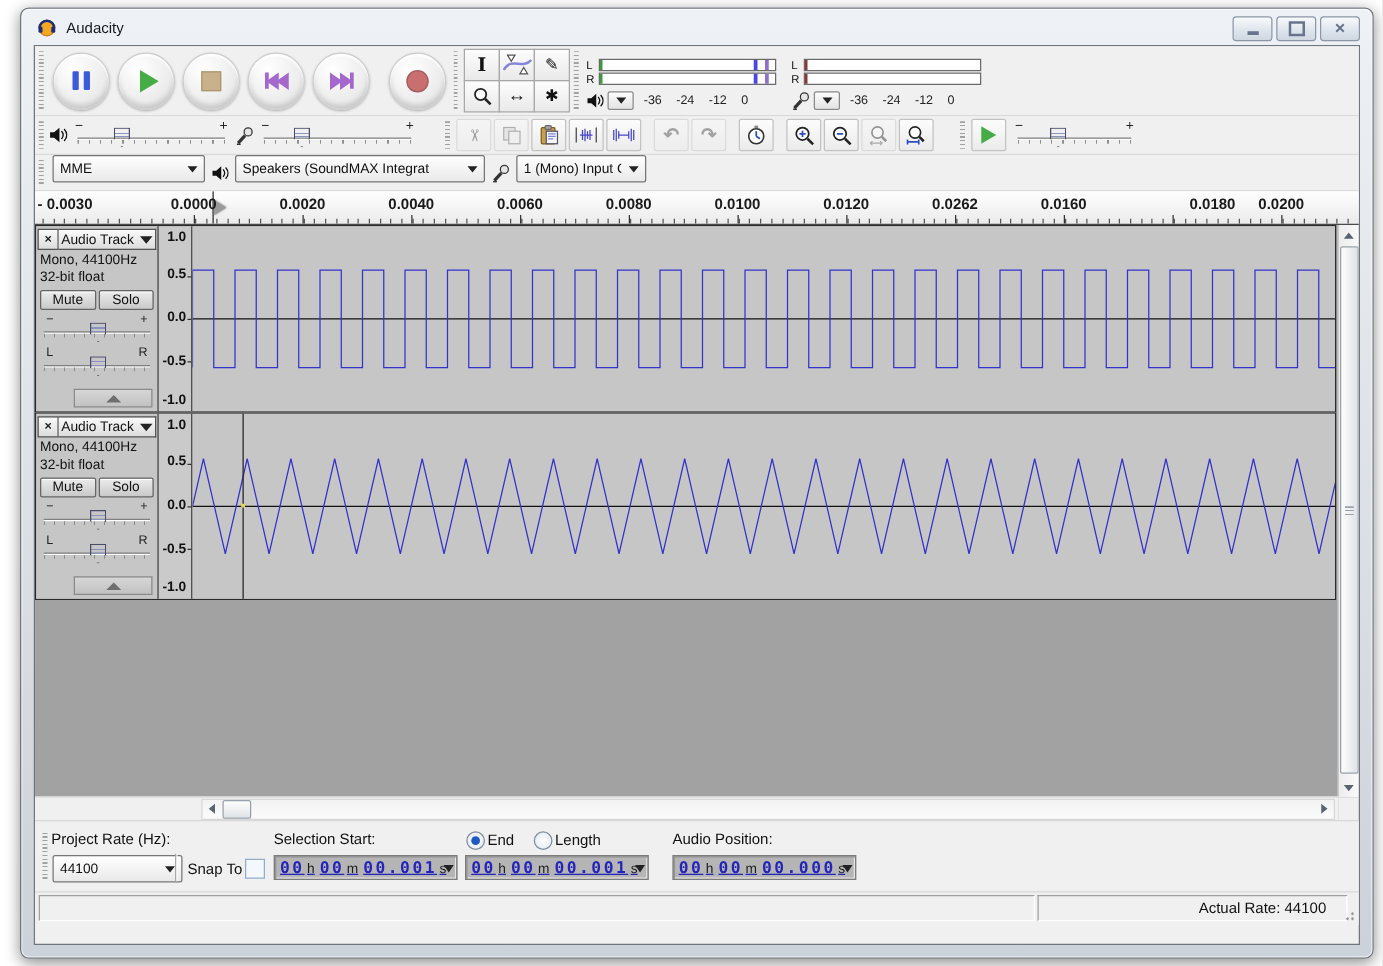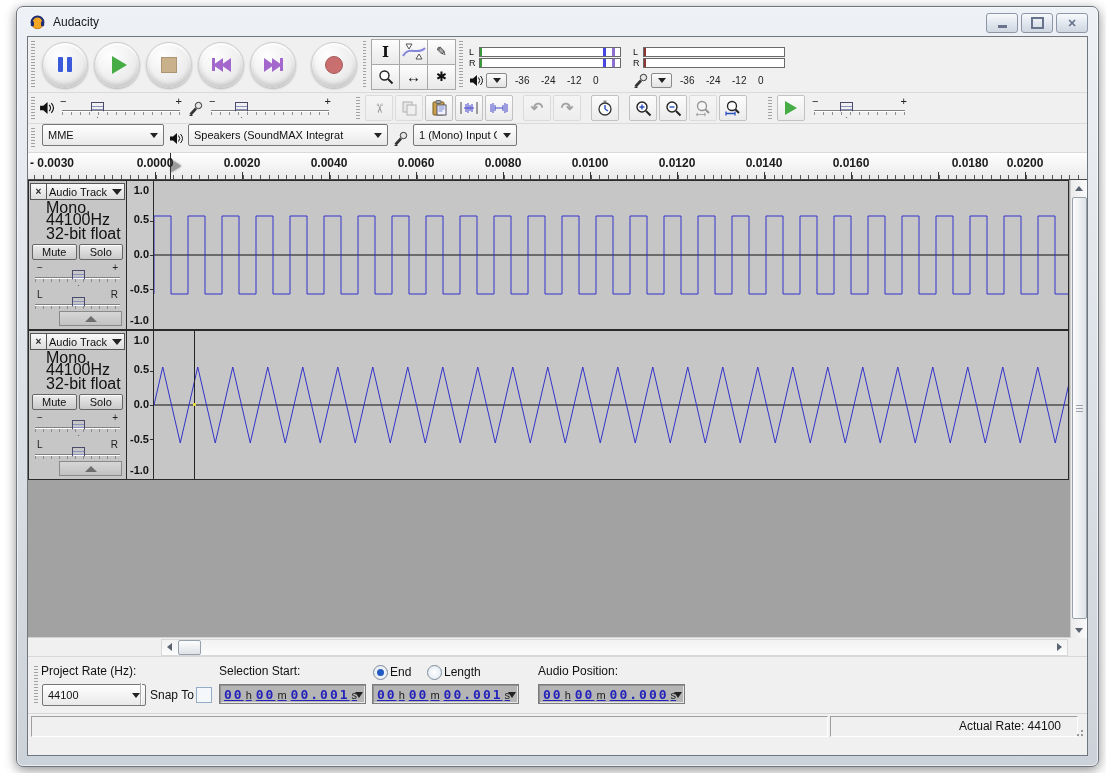--- a/index.html
+++ b/index.html
@@ -101,21 +101,21 @@
   
   .main{position:relative;height:476px;background:var(--canvas-bg);overflow:hidden;}
   .track{position:absolute;left:0;width:1041px;height:150px;display:flex;border:1px solid #2a2a2a;box-sizing:border-box;background:var(--track-bg);}
   .tctrl{width:97px;flex:0 0 auto;border-right:1px solid #2a2a2a;position:relative;background:var(--track-bg);}
   .ttop{display:flex;align-items:center;margin:2px 1px 0 1px;}
   .tclose{width:15px;height:15px;border:1px solid #555;background:linear-gradient(#fafafa,#dcdcdc);
     font-size:10px;font-weight:bold;display:flex;align-items:center;justify-content:center;color:#222;}
   .tname{flex:1;height:15px;border:1px solid #555;border-left:none;background:linear-gradient(#fafafa,#dcdcdc);
     display:flex;align-items:center;font-size:11px;padding:0 2px;color:#111;}
   .tarrow{margin-left:auto;width:0;height:0;border-top:6px solid #222;border-left:5px solid transparent;border-right:5px solid transparent;}
-  .tinfo{font-size:16px;color:#111;margin:2px 0 0 17px;line-height:12px;}
+  .tinfo{font-size:11px;color:#111;margin:2px 0 0 3px;line-height:12px;}
   .tbtns{display:flex;margin:4px 2px 0 2px;}
   .tbtn2{flex:1;height:14px;border:1px solid #666;border-radius:2px;margin:0 1px;
     background:linear-gradient(#e9e9e9,#cwcfcf,#c9c9c9);background:linear-gradient(#ececec,#c9c9c9);
     box-shadow:inset 0 1px 0 #fff;font-size:11px;display:flex;align-items:center;justify-content:center;color:#111;}
   .tslider{position:relative;height:24px;margin:3px 6px 0 6px;}
   .tslider .smin{position:absolute;left:2px;top:-1px;font-size:10px;color:#222;}
   .tslider .smax{position:absolute;right:2px;top:-1px;font-size:10px;color:#222;}
   .tslider .sline{position:absolute;left:0;right:0;top:14px;height:1px;background:#808080;box-shadow:0 1px 0 #fff;}
   .tslider .sticks{position:absolute;left:0;right:0;top:16px;height:3px;
     background-image:repeating-linear-gradient(to right,#8a8a8a 0 1px,transparent 1px 8px);}
@@ -521,21 +521,21 @@
       <div class="ruler-line"></div>
       <div class="ruler-tri"></div>
     <span class="ruler-label left" style="left: 2px;">- 0.0030</span>
           <span class="ruler-label" style="left: 127px;">0.0000</span>
           <span class="ruler-label" style="left: 214px;">0.0020</span>
           <span class="ruler-label" style="left: 301px;">0.0040</span>
           <span class="ruler-label" style="left: 388px;">0.0060</span>
           <span class="ruler-label" style="left: 475px;">0.0080</span>
           <span class="ruler-label" style="left: 562px;">0.0100</span>
           <span class="ruler-label" style="left: 649px;">0.0120</span>
-          <span class="ruler-label" style="left: 736px;">0.0140</span>
+          <span class="ruler-label" style="left: 736px;">0.0262</span>
           <span class="ruler-label" style="left: 823px;">0.0160</span>
           <span class="ruler-label" style="left: 942px;">0.0180</span>
           <span class="ruler-label" style="left: 997px;">0.0200</span>
           <span class="rtick" style="left: 6px; height: 4px;"></span>
           <span class="rtick" style="left: 15px; height: 4px;"></span>
           <span class="rtick" style="left: 23px; height: 4px;"></span>
           <span class="rtick" style="left: 32px; height: 4px;"></span>
           <span class="rtick" style="left: 41px; height: 4px;"></span>
           <span class="rtick" style="left: 50px; height: 4px;"></span>
           <span class="rtick" style="left: 58px; height: 4px;"></span>

